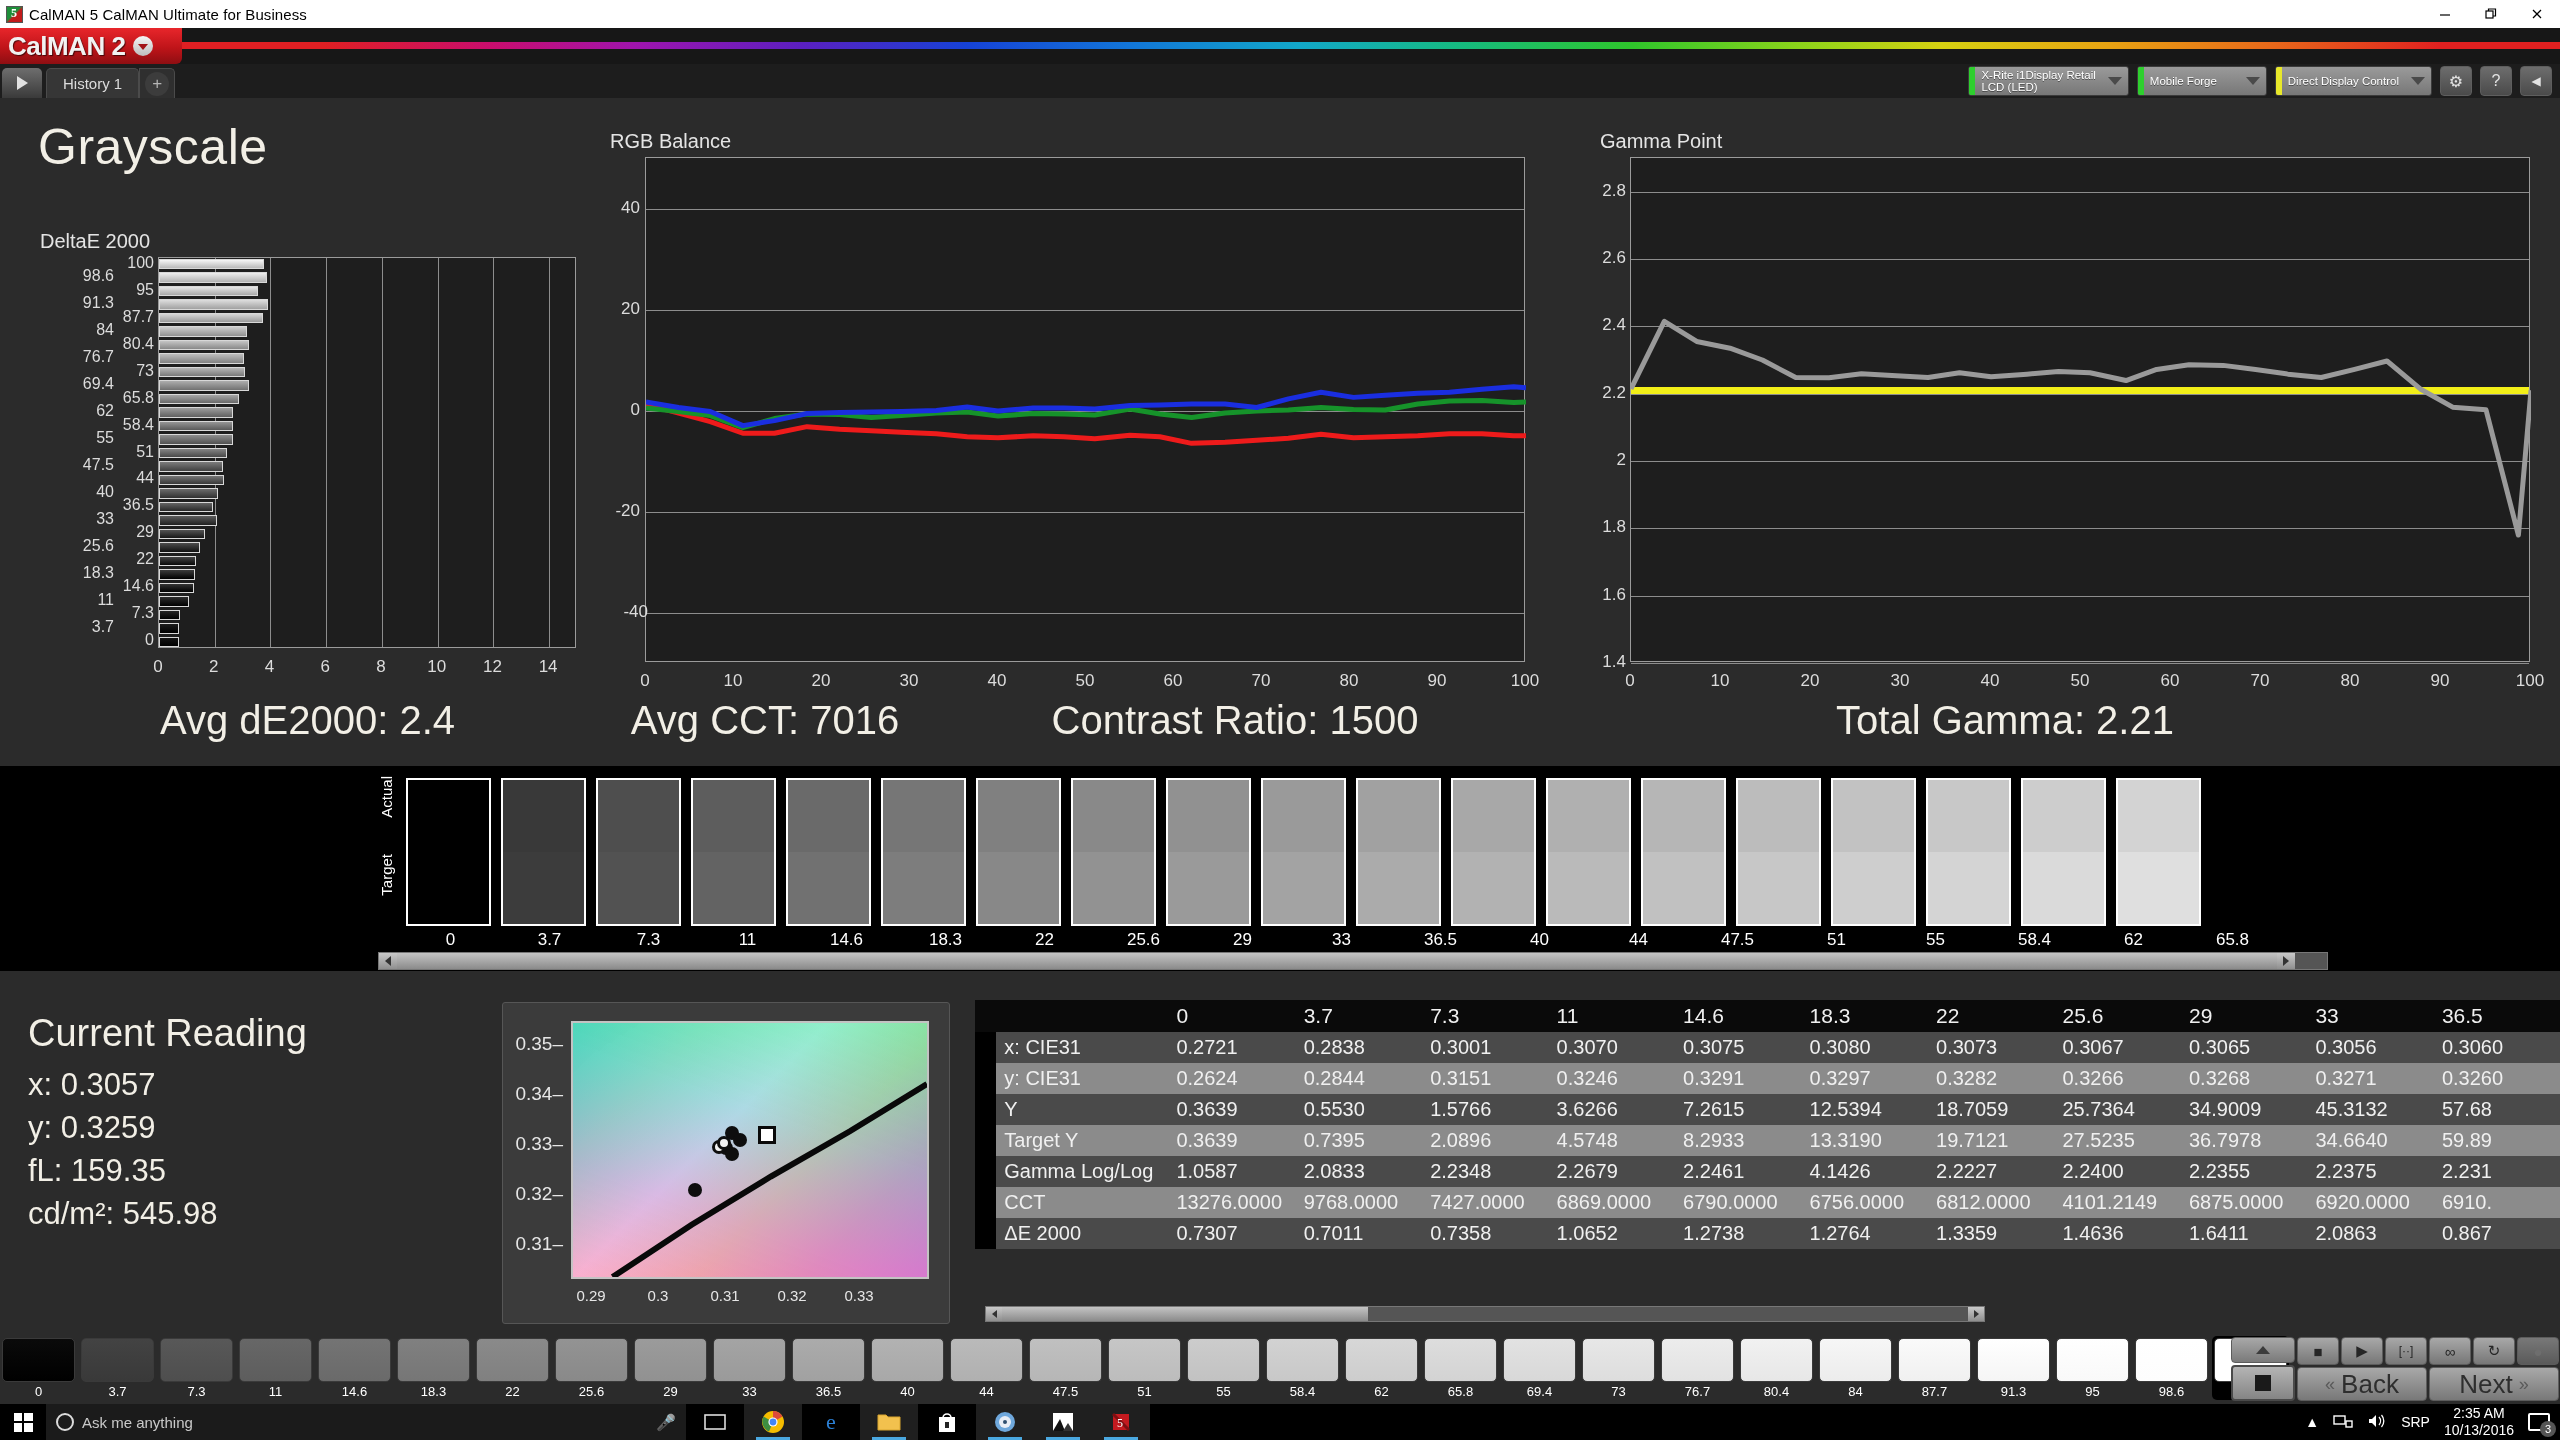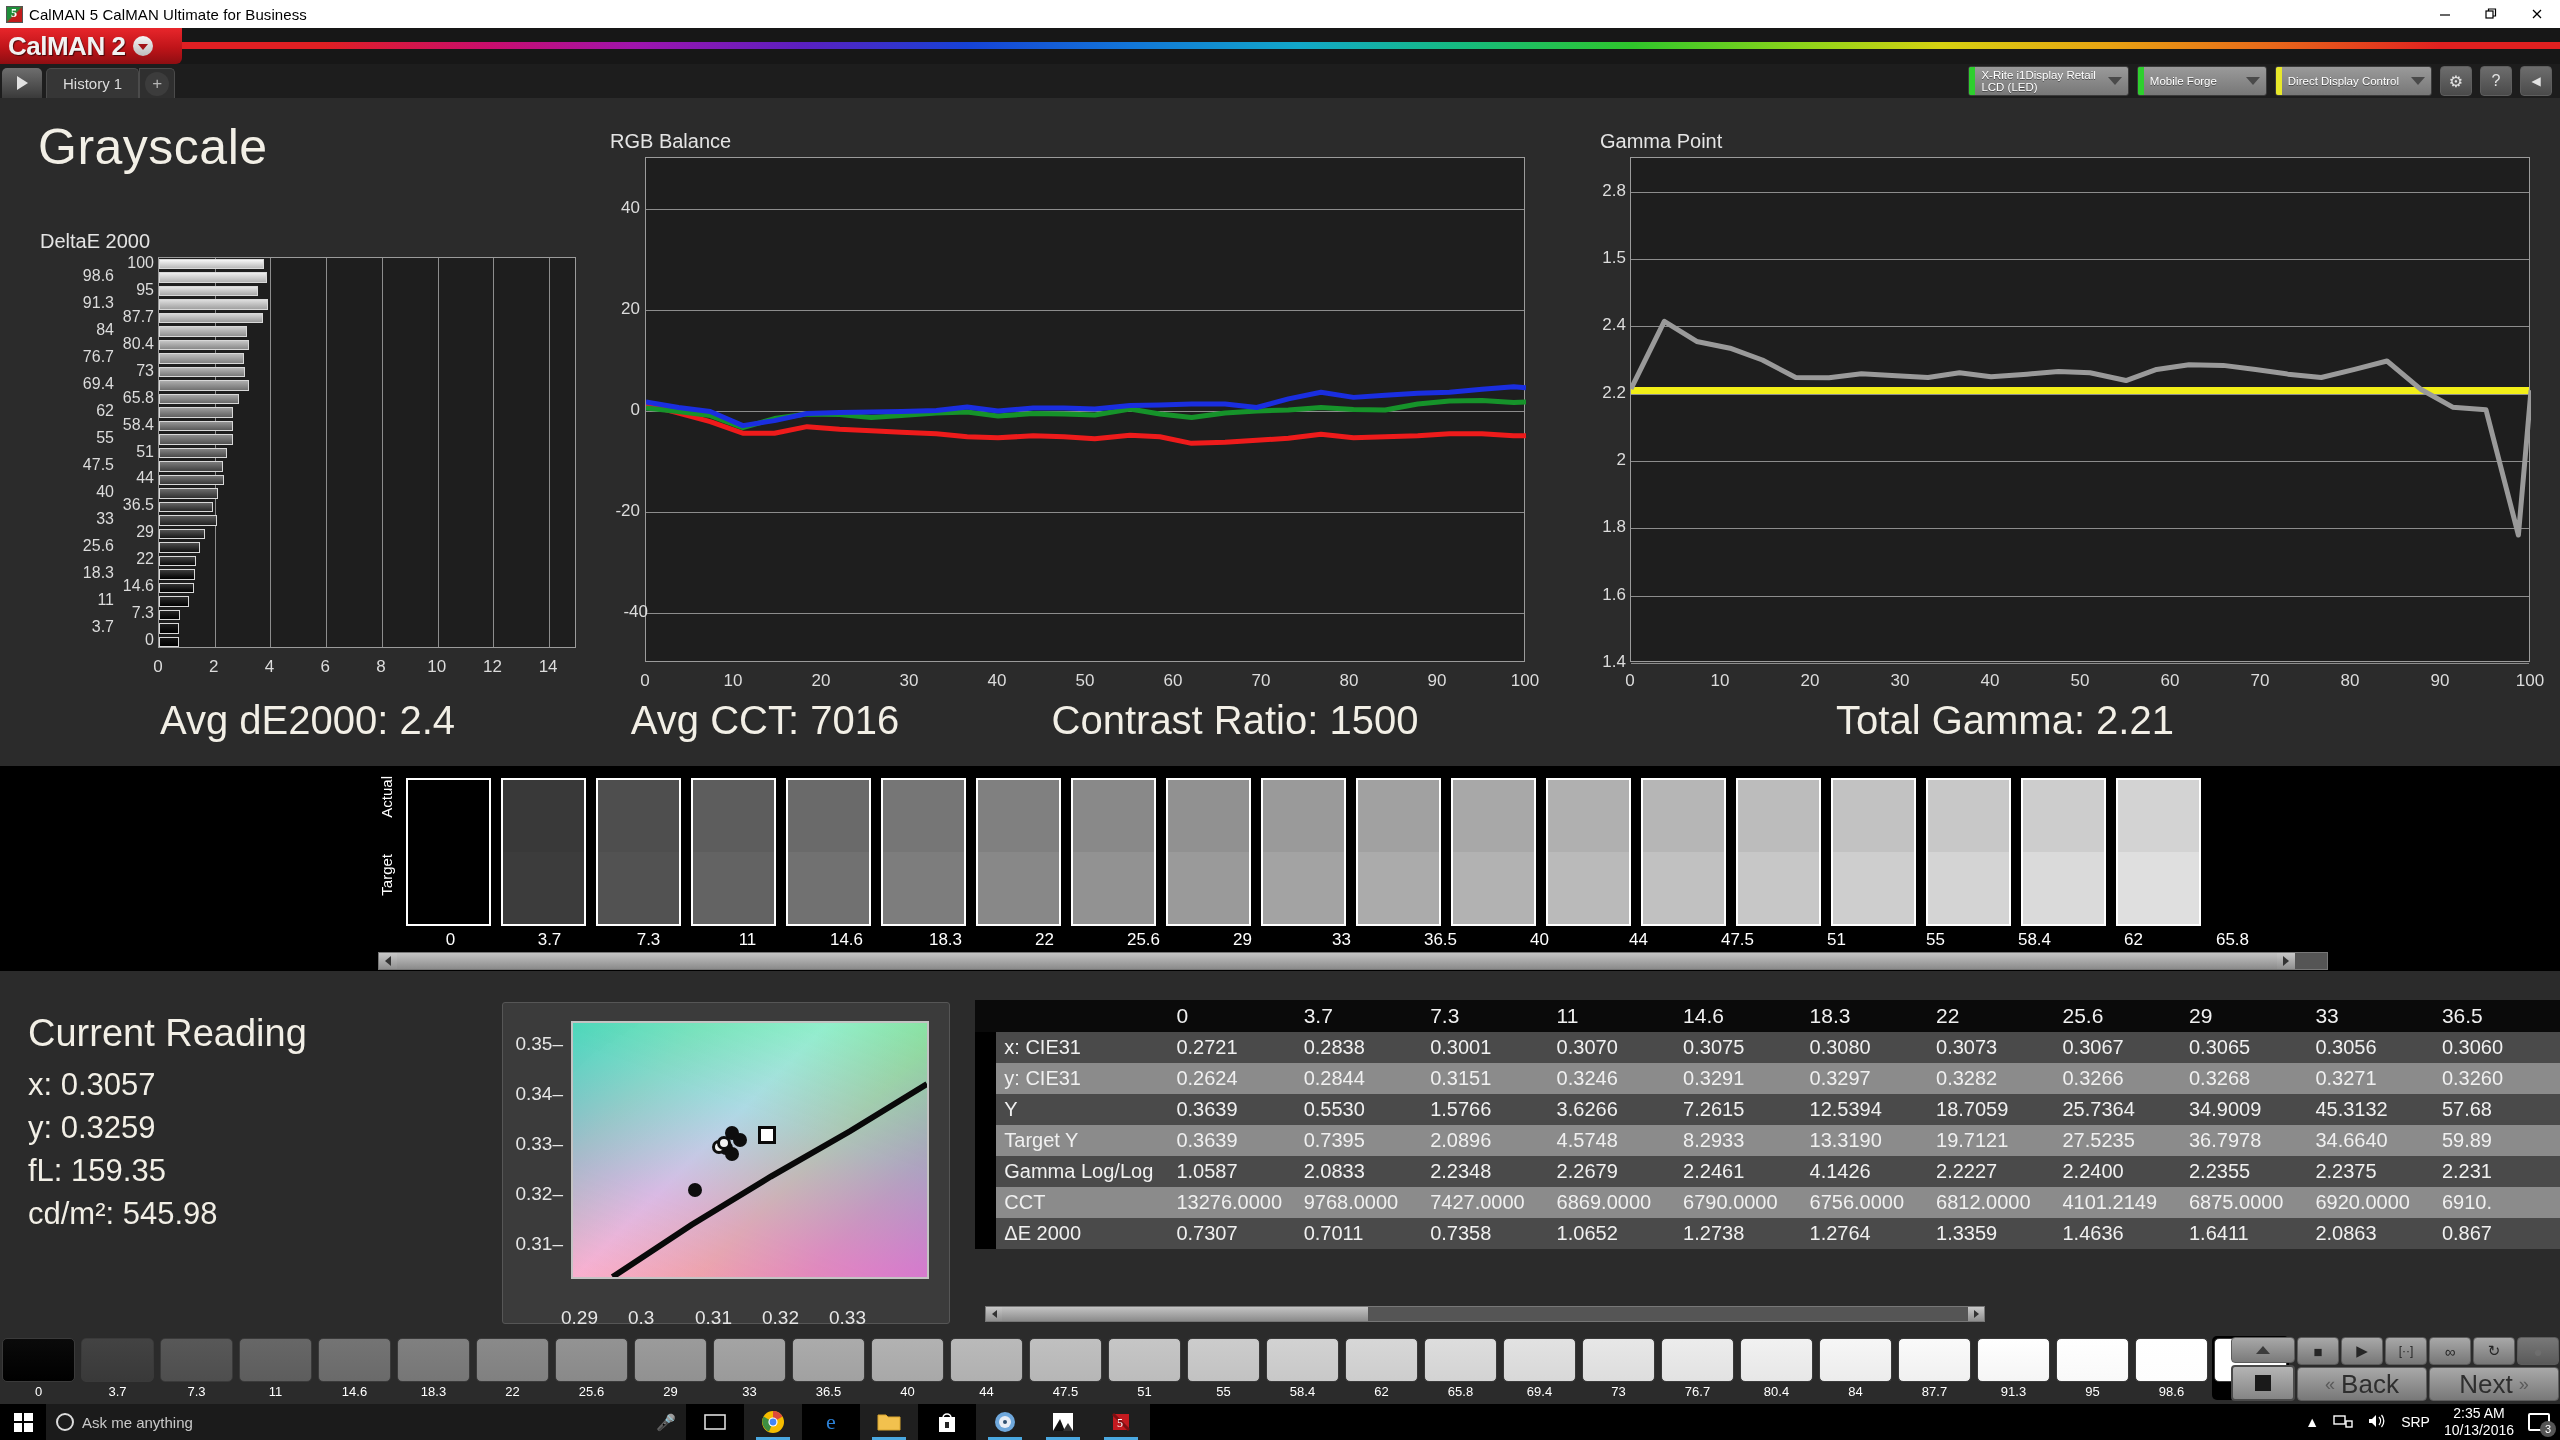--- a/index.html
+++ b/index.html
@@ -209,21 +209,21 @@
         rgba(215,180,255,.8) 70%,
         rgba(255,170,225,.85) 100%);
     background-blend-mode: multiply;
     overflow:hidden;
   }
   .cie-curve { position:absolute; left:0; top:0; width:100%; height:100%; }
   .cie-pt { position:absolute; width:14px; height:14px; border-radius:50%; background:#0e0e0e; }
   .cie-pt.open { background:#f2f2f2; border:3px solid #0e0e0e; }
   .cie-tgt { position:absolute; width:18px; height:18px; border:3px solid #0a0a0a; background:#fff; }
   .cie-ylab { position:absolute; right:2px; color:#e6e6e6; font-size:19px; text-align:right; }
-  .cie-xlab { position:absolute; color:#e6e6e6; font-size:19px; text-align:left;margin-top:20px; }
+  .cie-xlab { position:absolute; color:#e6e6e6; font-size:15px; text-align:center; }
 
   
   .table-wrap {
     position:absolute; left:975px; top:1000px; width:1585px; height:318px; overflow:hidden;
   }
   table.data { border-collapse:collapse; color:#f0f0f0; font-size:20px; table-layout:fixed; }
   table.data th, table.data td { padding:4px 6px; text-align:left; white-space:nowrap; }
   table.data thead th { background:#0a0a0a; font-weight:400; font-size:21px; }
   table.data tbody tr:nth-child(odd) { background:#4a4a4a; }
   table.data tbody tr:nth-child(even) { background:#8b8b8b; }
@@ -532,21 +532,21 @@
           <polyline points="0,230.95333333333332 33.300000000000004,163.2833333333333 65.7,183.4833333333333 99,190.21666666666664 131.4,202 164.7,219.50666666666655 198,219.84333333333336 230.4,215.80333333333334 261,217.48666666666668 297,219.50666666666655 328.5,214.7933333333333 360,218.83333333333326 396,216.14 427.5,213.44666666666666 459,214.7933333333333 495.00000000000006,222.53666666666663 525.6,211.42666666666673 558,206.71333333333325 592.1999999999999,207.3866666666667 624.6,211.42666666666673 657,216.14 690.3000000000001,219.50666666666655 723.6,211.42666666666673 756,203.00999999999988 789.3,230.95333333333332 821.6999999999999,249.13333333333327 855,251.82666666666657 887.4,377.0666666666666 900,232.29999999999995" fill="none" stroke="#9a9a9a" stroke-width="5" stroke-linejoin="round"></polyline>
         </svg>
       </div>
     <div id="gamma-ylabels">
         <div class="axis-lbl" style="top: 522px; left: 0px; width: 26px; text-align: right;">1.4</div>
         <div class="axis-lbl" style="top: 454.667px; left: 0px; width: 26px; text-align: right;">1.6</div>
         <div class="axis-lbl" style="top: 387.333px; left: 0px; width: 26px; text-align: right;">1.8</div>
         <div class="axis-lbl" style="top: 320px; left: 0px; width: 26px; text-align: right;">2</div>
         <div class="axis-lbl" style="top: 252.667px; left: 0px; width: 26px; text-align: right;">2.2</div>
         <div class="axis-lbl" style="top: 185.333px; left: 0px; width: 26px; text-align: right;">2.4</div>
-        <div class="axis-lbl" style="top: 118px; left: 0px; width: 26px; text-align: right;">1.5</div>
+        <div class="axis-lbl" style="top: 118px; left: 0px; width: 26px; text-align: right;">2.6</div>
         <div class="axis-lbl" style="top: 50.6667px; left: 0px; width: 26px; text-align: right;">2.8</div>
       </div>
     <div id="gamma-xlabels">
         <div class="axis-lbl" style="top: 541px; left: 10px; width: 40px; text-align: center;">0</div>
         <div class="axis-lbl" style="top: 541px; left: 100px; width: 40px; text-align: center;">10</div>
         <div class="axis-lbl" style="top: 541px; left: 190px; width: 40px; text-align: center;">20</div>
         <div class="axis-lbl" style="top: 541px; left: 280px; width: 40px; text-align: center;">30</div>
         <div class="axis-lbl" style="top: 541px; left: 370px; width: 40px; text-align: center;">40</div>
         <div class="axis-lbl" style="top: 541px; left: 460px; width: 40px; text-align: center;">50</div>
         <div class="axis-lbl" style="top: 541px; left: 550px; width: 40px; text-align: center;">60</div>

